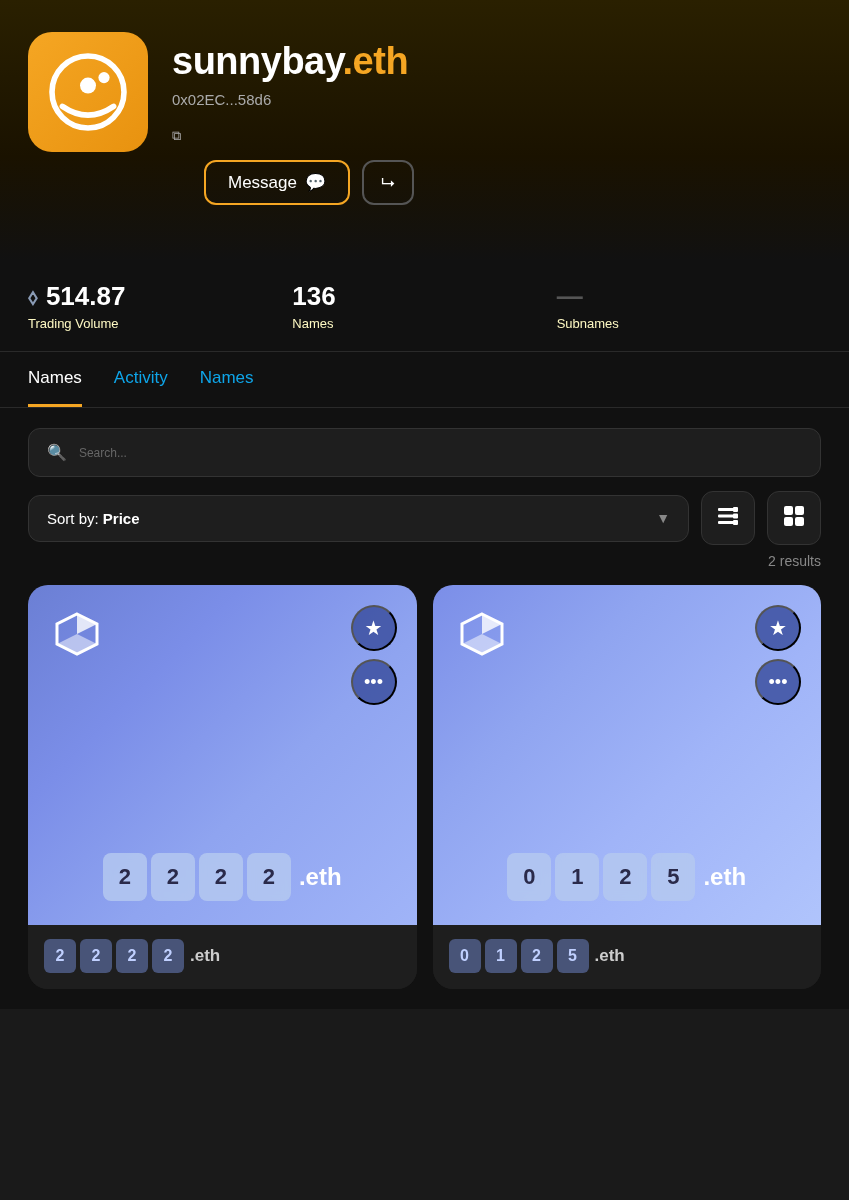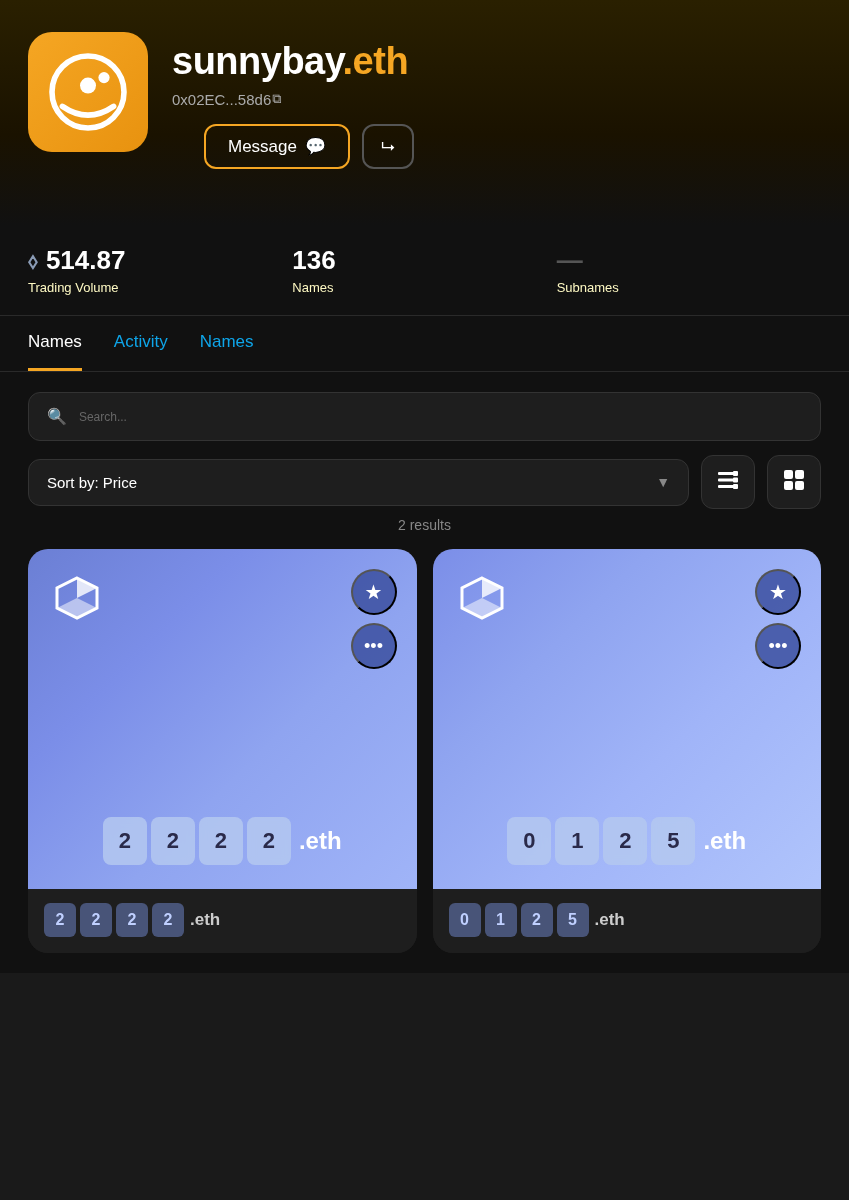--- a/index.html
+++ b/index.html
@@ -57,23 +57,24 @@
       letter-spacing: -0.5px;
     }
 
     .profile-name .eth-part {
       color: #f5a623;
     }
 
     .wallet-address {
       display: flex;
       align-items: flex-start;
-      gap: 1px;
+      gap: 20px;
       color: #aaaaaa;
       font-size: 15px;
+      flex-direction: column;
     }
 
     .external-link-icon {
       color: #aaaaaa;
       font-size: 13px;
     }
 
     .action-buttons {
       display: flex;
       gap: 12px;
@@ -238,21 +239,21 @@
       color: #ffffff;
       font-size: 15px;
     }
 
     .sort-label {
       color: #ffffff;
     }
 
     .sort-value {
       color: #ffffff;
-      font-weight: 400;
+      font-weight: 700;
     }
 
     .chevron-down {
       color: #888888;
       font-size: 14px;
     }
 
     .view-btn {
       display: flex;
       align-items: center;
@@ -262,21 +263,21 @@
       border-radius: 12px;
       padding: 14px 16px;
       cursor: pointer;
       color: #ffffff;
       font-size: 18px;
       width: 54px;
       height: 54px;
     }
 
     .results-count {
-      text-align: center;
+      text-align: right;
       color: #888888;
       font-size: 14px;
       margin-bottom: 16px;
     }
 
     
     .cards-grid {
       display: grid;
       grid-template-columns: 1fr 1fr;
       gap: 16px;

